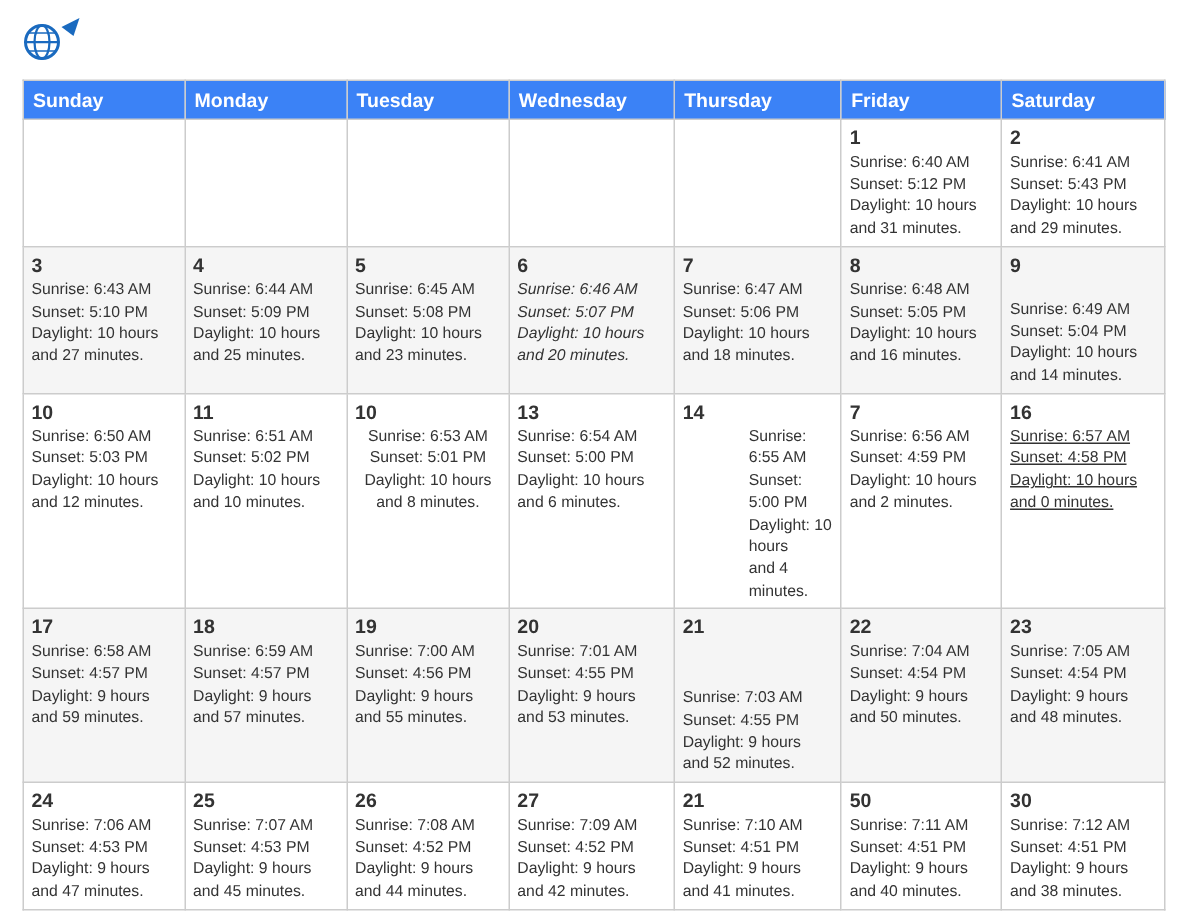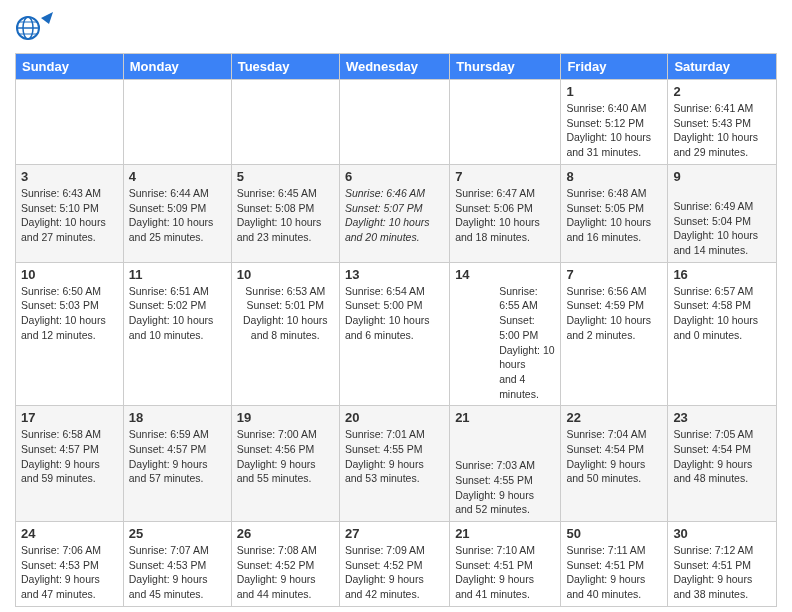--- a/index.html
+++ b/index.html
@@ -197,21 +197,21 @@
           </td>
           <td>
             <span class="day-num">7</span>
             <div class="day-info" style="white-space: pre-line;">Sunrise: 6:56 AM
 Sunset: 4:59 PM
 Daylight: 10 hours
 and 2 minutes.</div>
           </td>
           <td>
             <span class="day-num">16</span>
-            <div class="day-info" style="white-space: pre-line;">Sunrise: 6:57 AM
+            <div class="day-info" style="white-space: pre-line; text-decoration: underline;">Sunrise: 6:57 AM
 Sunset: 4:58 PM
 Daylight: 10 hours
 and 0 minutes.</div>
           </td>
         </tr>
         <tr>
           <td>
             <span class="day-num">17</span>
             <div class="day-info" style="white-space: pre-line;">Sunrise: 6:58 AM
 Sunset: 4:57 PM

